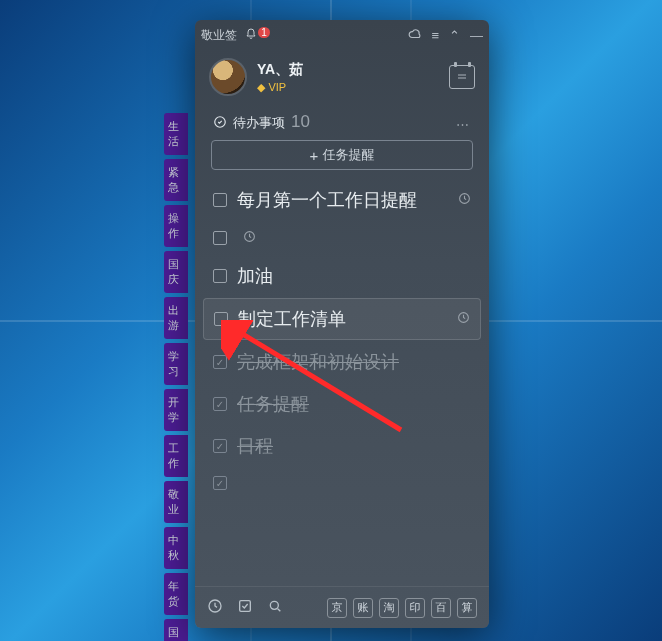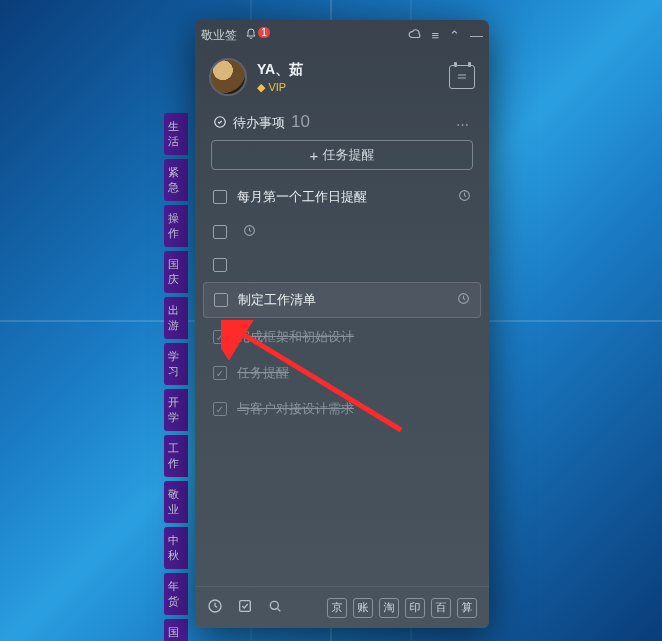--- a/index.html
+++ b/index.html
@@ -103,21 +103,21 @@
   margin:0 16px 10px; height:30px;
   border:1px solid #7a8490; border-radius:4px;
   display:flex; align-items:center; justify-content:center;
   color:#cfd6dd; font-size:13px; cursor:pointer;
 }
 .add-btn .plus { margin-right:4px; font-size:15px; }
 
 .list { flex:1; overflow:hidden; padding:0 8px; }
 .item {
   display:flex; align-items:center;
-  padding:8px 10px; font-size:13px;
+  padding:8px 10px; font-size:18px;
   border-radius:4px; margin-bottom:2px;
   position:relative;
 }
 .item.highlight {
   background:rgba(255,255,255,0.06);
   border:1px solid rgba(255,255,255,0.15);
 }
 .chk {
   width:14px; height:14px; border:1.5px solid #9aa2aa;
   border-radius:2px; margin-right:10px; flex-shrink:0;
@@ -242,40 +242,44 @@
       </div>
       <div class="item">
         <span class="chk"></span>
         <span class="clock"><svg width="13" height="13" viewBox="0 0 24 24" fill="none" stroke="#9aa2aa" stroke-width="2">
             <circle cx="12" cy="12" r="9"></circle>
             <path d="M12 7v5l3 2"></path>
           </svg></span>
       </div>
       <div class="item">
         <span class="chk"></span>
+        <span class="item-text">加油</span>
       </div>
       <div class="item highlight">
         <span class="chk"></span>
         <span class="item-text">制定工作清单</span>
         <span class="clock"><svg width="13" height="13" viewBox="0 0 24 24" fill="none" stroke="#9aa2aa" stroke-width="2">
             <circle cx="12" cy="12" r="9"></circle>
             <path d="M12 7v5l3 2"></path>
           </svg></span>
       </div>
       <div class="item done">
         <span class="chk done"></span>
         <span class="item-text">完成框架和初始设计</span>
       </div>
       <div class="item done">
         <span class="chk done"></span>
         <span class="item-text">任务提醒</span>
       </div>
       <div class="item done">
         <span class="chk done"></span>
-        <span class="item-text">与客户对接设计需求</span>
+        <span class="item-text">日程</span>
+      </div>
+      <div class="item done">
+        <span class="chk done"></span>
       </div>
     </div>
 
   <div class="bottombar">
     <div class="bb-left">
       <span class="bb-icon">
         <svg width="16" height="16" viewBox="0 0 24 24" fill="none" stroke="#b7c0c8" stroke-width="2">
             <circle cx="12" cy="12" r="9"></circle>
             <path d="M12 7v5l3 2"></path>
           </svg>

